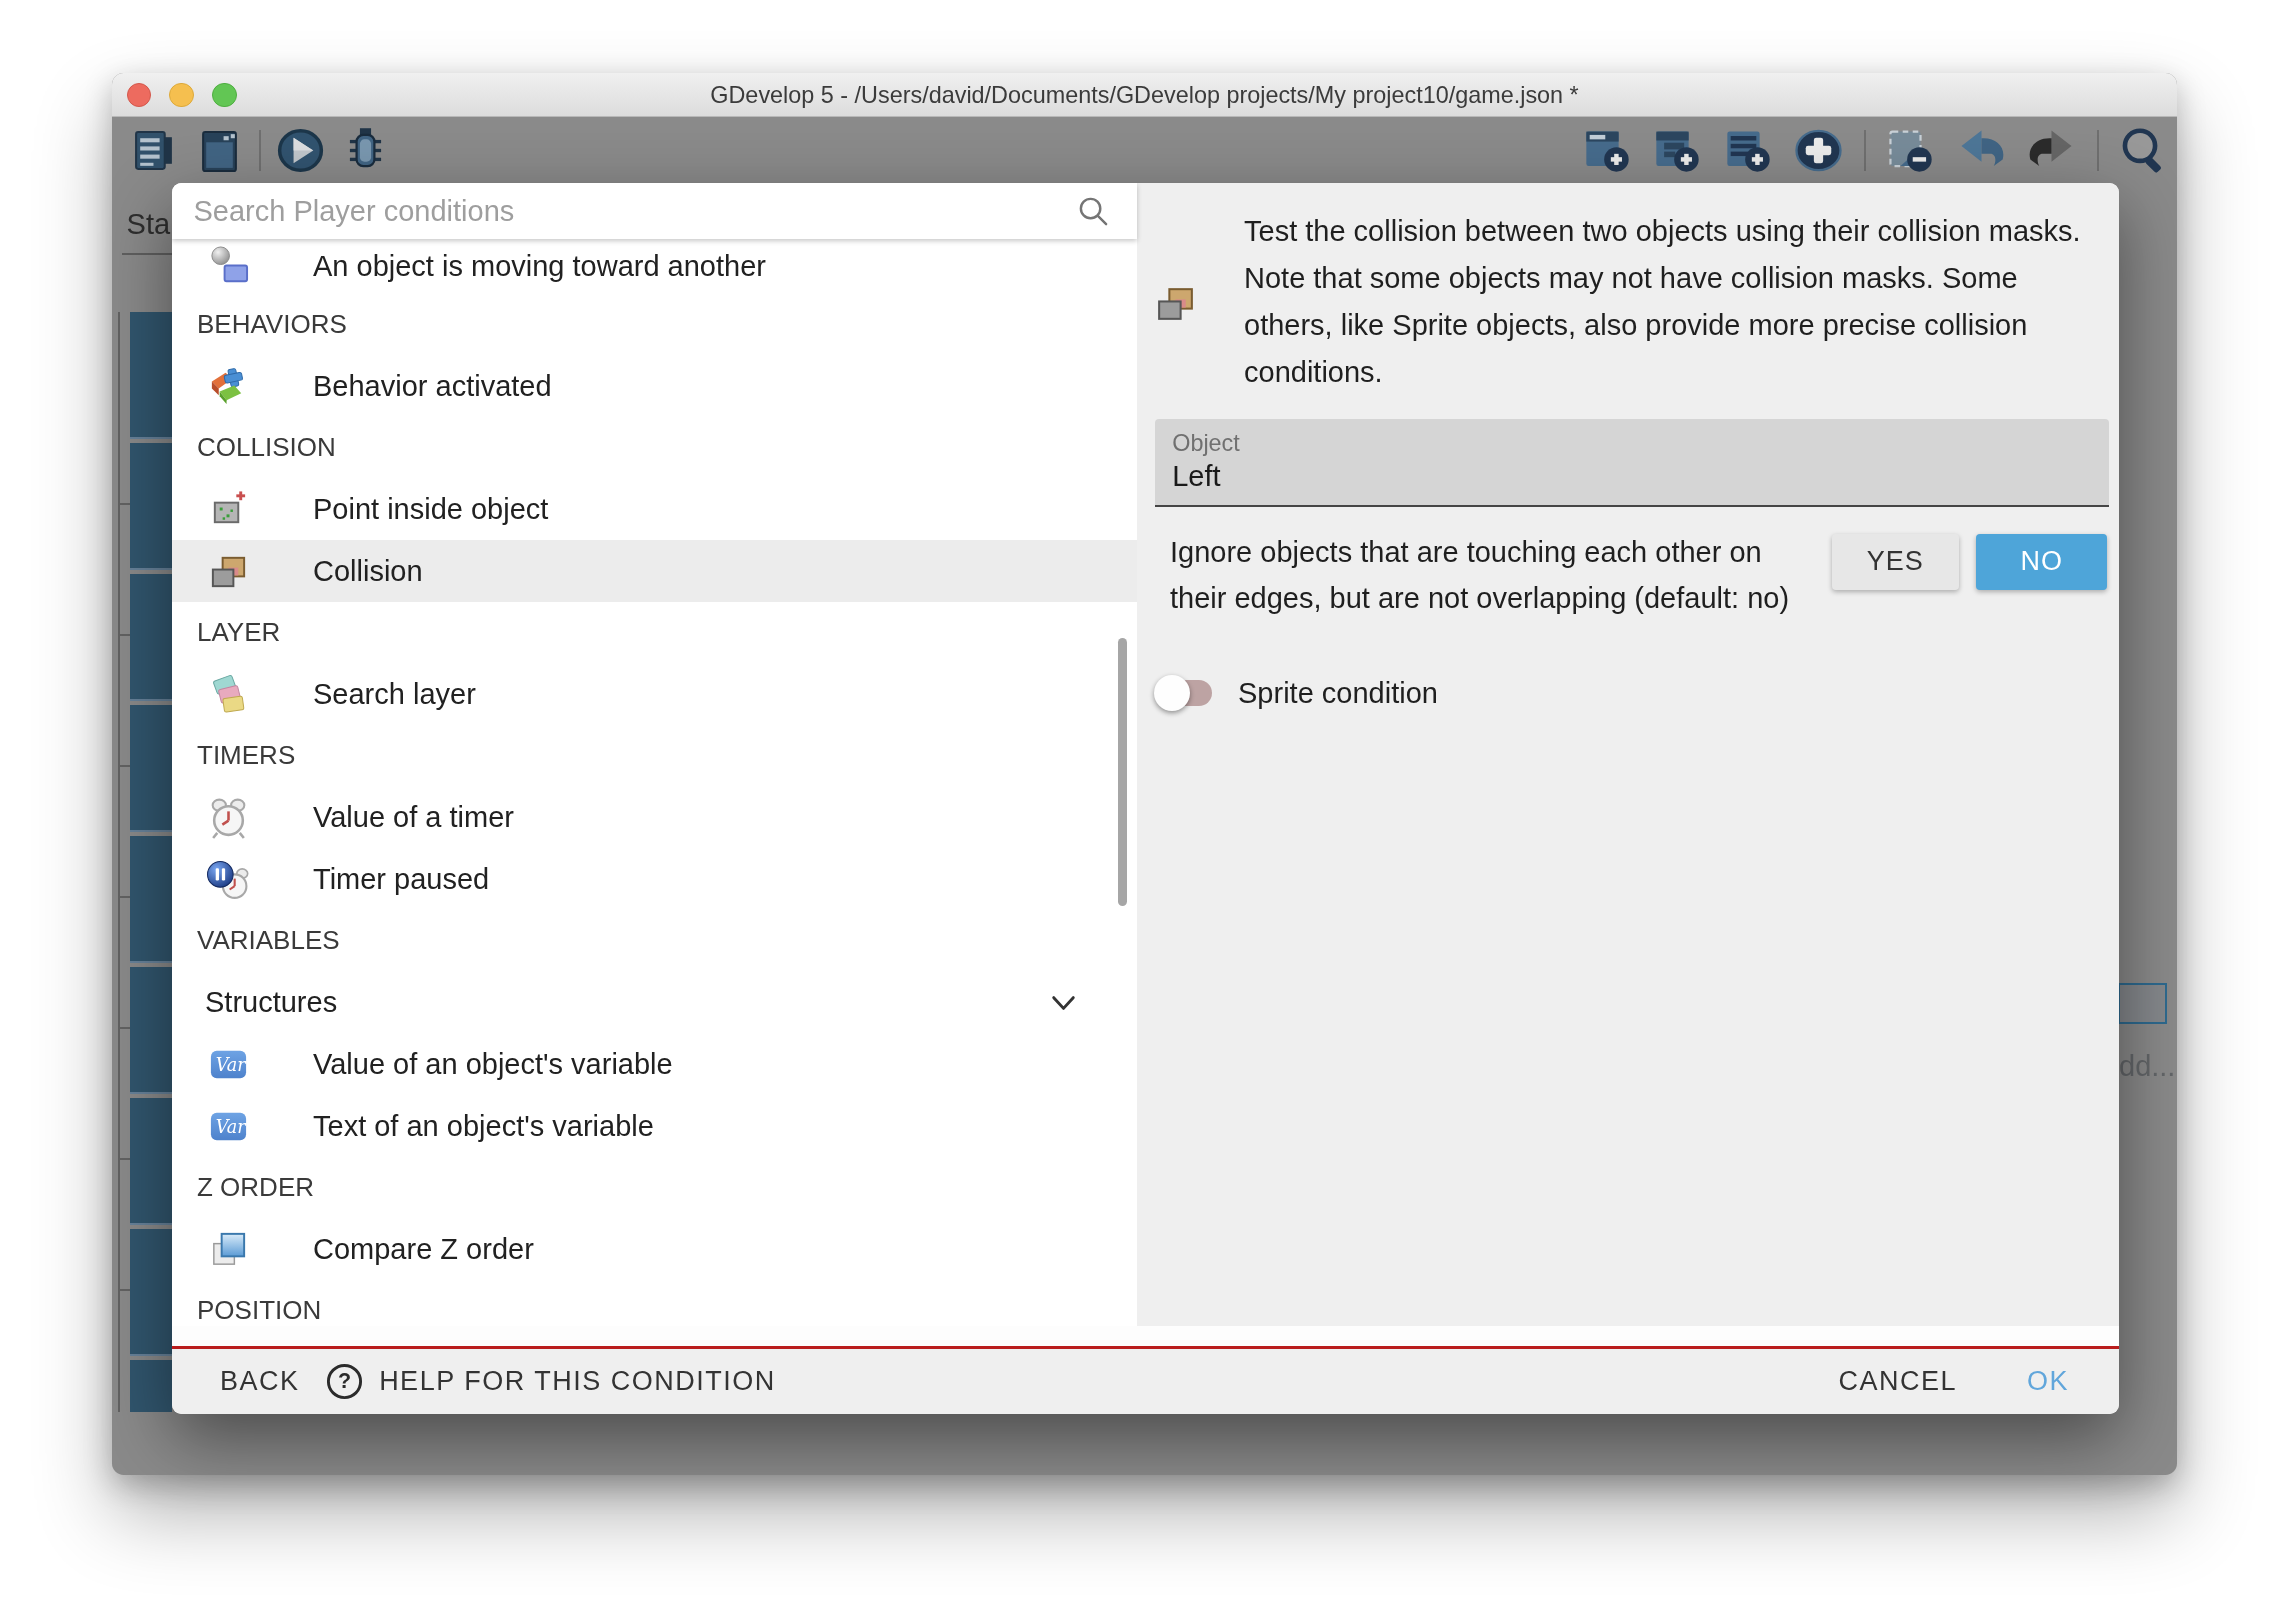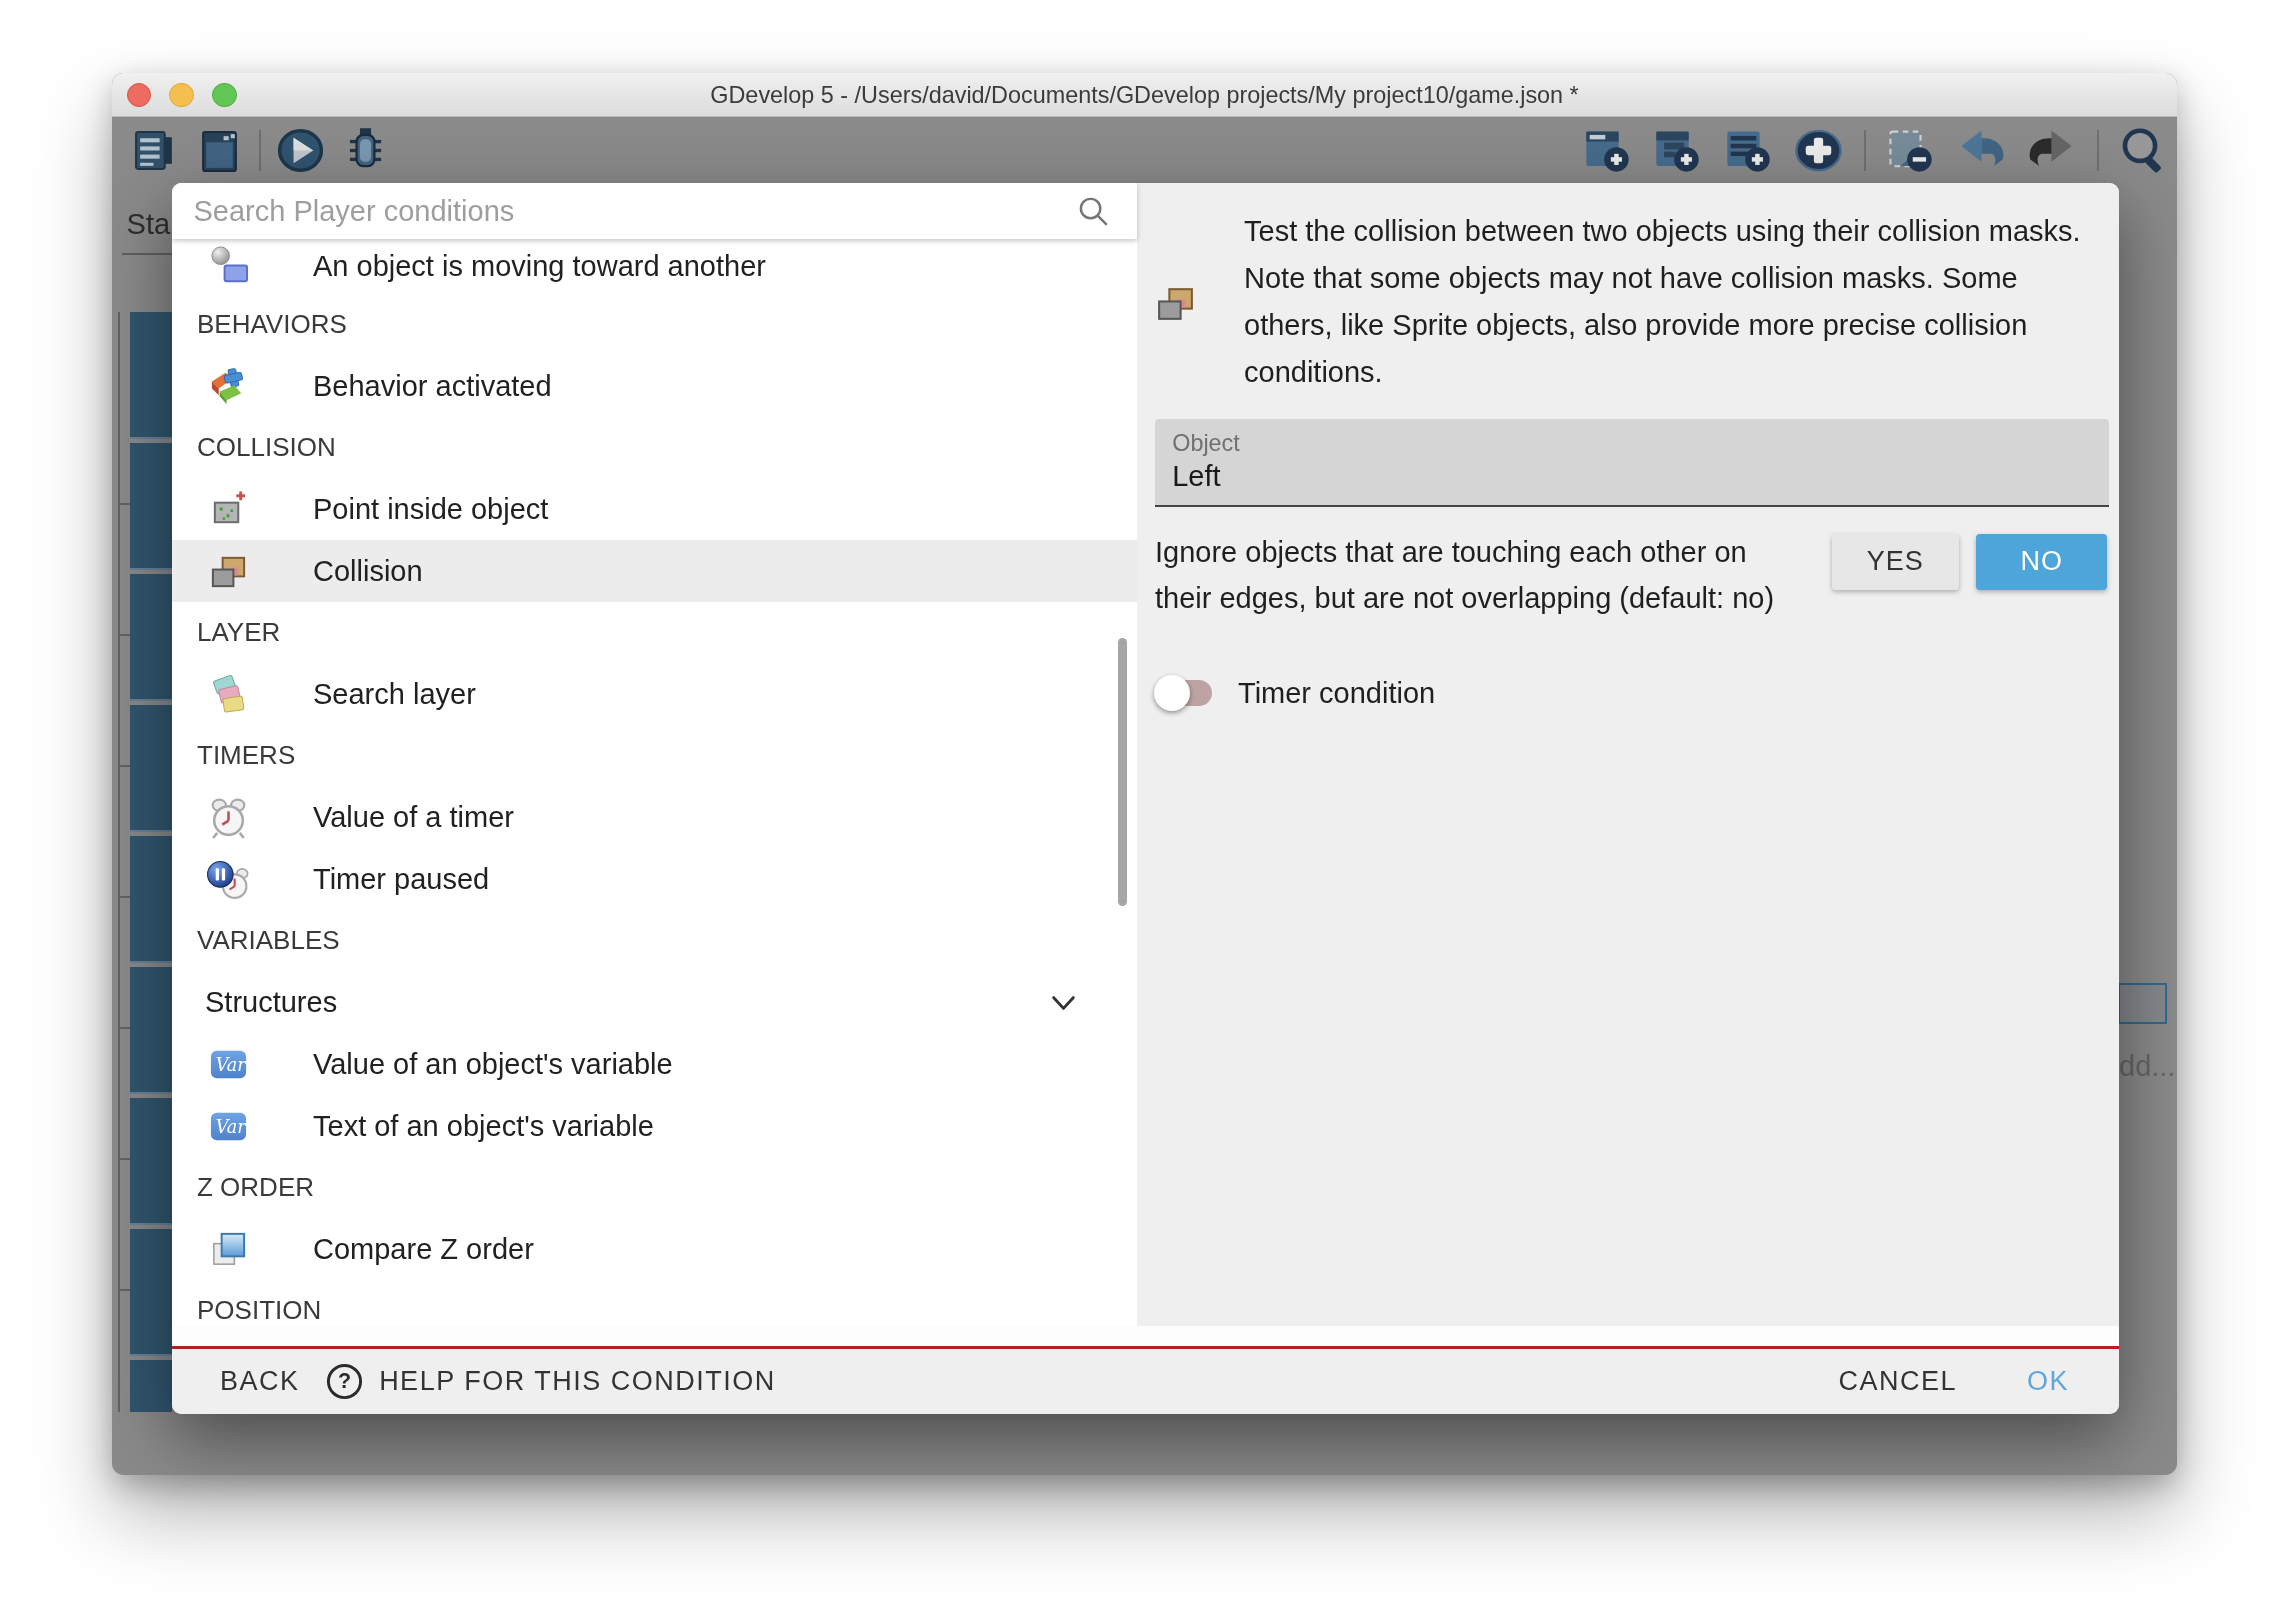--- a/index.html
+++ b/index.html
@@ -71,21 +71,21 @@
 
   
   .desc-row { position:absolute; left:0; top:0; right:0; }
   .desc-icon { position:absolute; left:15.6px; top:98px; }
   .desc-text { margin:25px 25px 0 107px; font-size:29px; line-height:47px; color:#1f1f1f; }
   .object-field { position:absolute; left:17.6px; top:236px; right:9.8px; height:88px;
     background:#d5d5d5; border-bottom:2px solid #454545; border-radius:3.9px 3.9px 0 0; }
   .of-label { position:absolute; left:17.6px; top:10.7px; font-size:23.4px; color:#707070; }
   .of-value { position:absolute; left:17.6px; top:41px; font-size:29px; color:#1a1a1a; }
   .ignore-row { position:absolute; left:0; top:346px; right:0; }
-  .ignore-text { margin-left:18px; width:649px; font-size:29px; line-height:46px; color:#1f1f1f; }
+  .ignore-text { margin-left:33px; width:649px; font-size:29px; line-height:46px; color:#1f1f1f; }
   .yn-group { position:absolute; right:11.7px; top:4.9px; display:flex; gap:17.6px; }
   .btn-yes { width:127px; height:56px; background:#e7e7e7; color:#333; border:none; border-radius:3.9px;
     font-family:"Liberation Sans", sans-serif; font-size:27px; letter-spacing:1px;
     box-shadow:0 2px 4.9px rgba(0,0,0,.28); }
   .btn-no { width:131px; height:56px; background:#4ea5d9; color:#fff; border:none; border-radius:3.9px;
     font-family:"Liberation Sans", sans-serif; font-size:27px; letter-spacing:1px;
     box-shadow:0 2px 4.9px rgba(0,0,0,.28); }
   .invert-row { position:absolute; left:0; top:483px; right:0; height:59px; }
   .toggle { position:absolute; left:23.4px; top:13.7px; width:52px; height:26px; border-radius:13.7px;
     background:#bda3a3; }
@@ -479,21 +479,21 @@
         <div class="yn-group">
           <button class="btn-yes">YES</button>
           <button class="btn-no">NO</button>
         </div>
       </div>
 
       <div class="invert-row">
         <div class="toggle">
           <div class="toggle-knob"></div>
         </div>
-        <div class="invert-label">Timer condition</div>
+        <div class="invert-label">Sprite condition</div>
       </div>
 
     </div>
 
     <div class="footer">
       <button class="txt-btn">BACK</button>
       <div class="help-group">
         <span>
           <svg width="39" height="39" viewBox="0 0 40 40">
               <circle cx="20" cy="20" r="16.5" fill="none" stroke="#2b2b2b" stroke-width="3"></circle>

